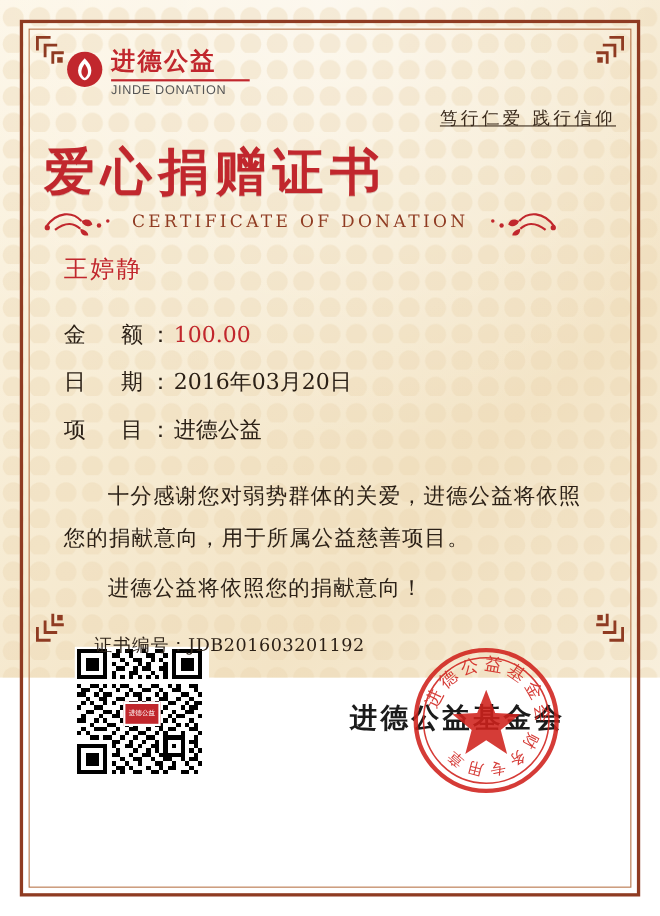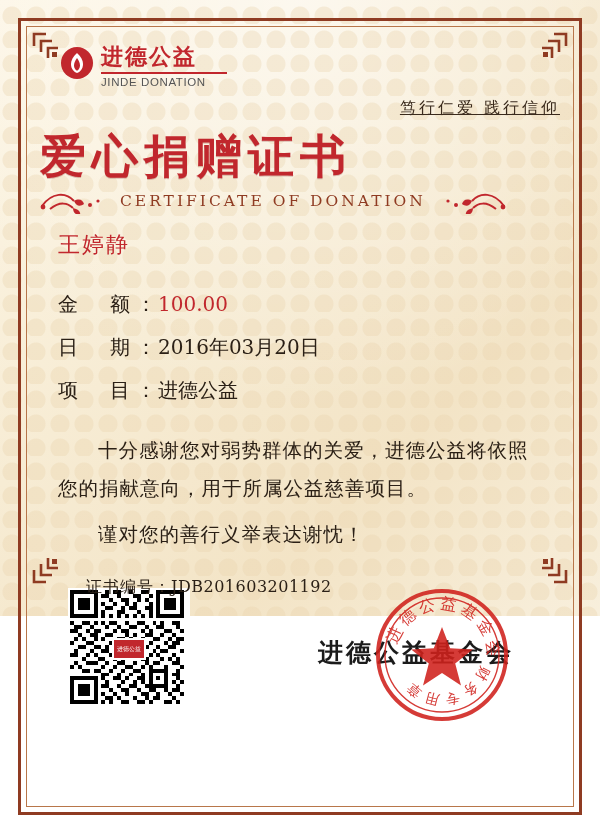--- a/index.html
+++ b/index.html
@@ -349,21 +349,21 @@
       </div>
       <div class="field-row">
         <span class="field-label">项　目</span>
         <span class="field-colon">：</span>
         <span class="field-value">进德公益</span>
       </div>
     </div>
 
     <div class="body-text">
       <p>十分感谢您对弱势群体的关爱，进德公益将依照您的捐献意向，用于所属公益慈善项目。</p>
-      <p>谨对您的善行义举表达谢忱！</p>
+      <p>进德公益将依照您的捐献意向！</p>
     </div>
 
   </div>
 
   <div class="qr">
     <svg width="114" height="114" viewBox="0 0 29 29" shape-rendering="crispEdges">
       <rect width="29" height="29" fill="#ffffff"></rect>
       <g fill="#000000">
 
         <rect x="0" y="0" width="7" height="1"></rect>

